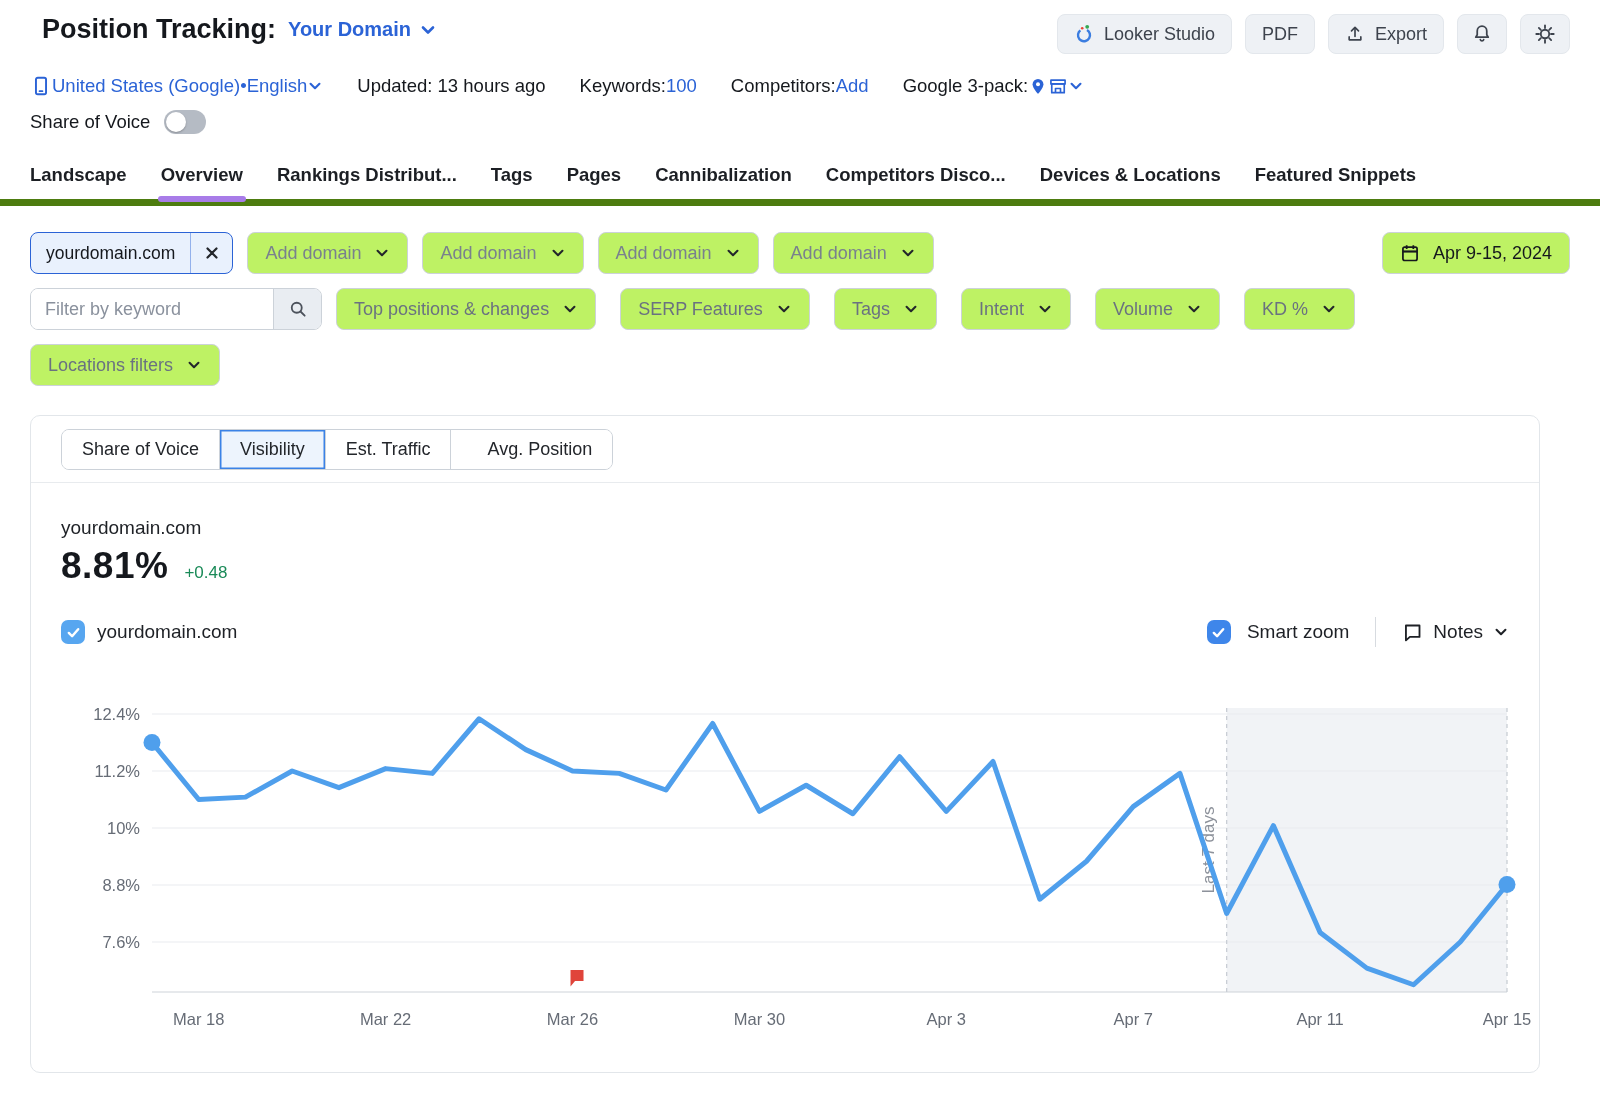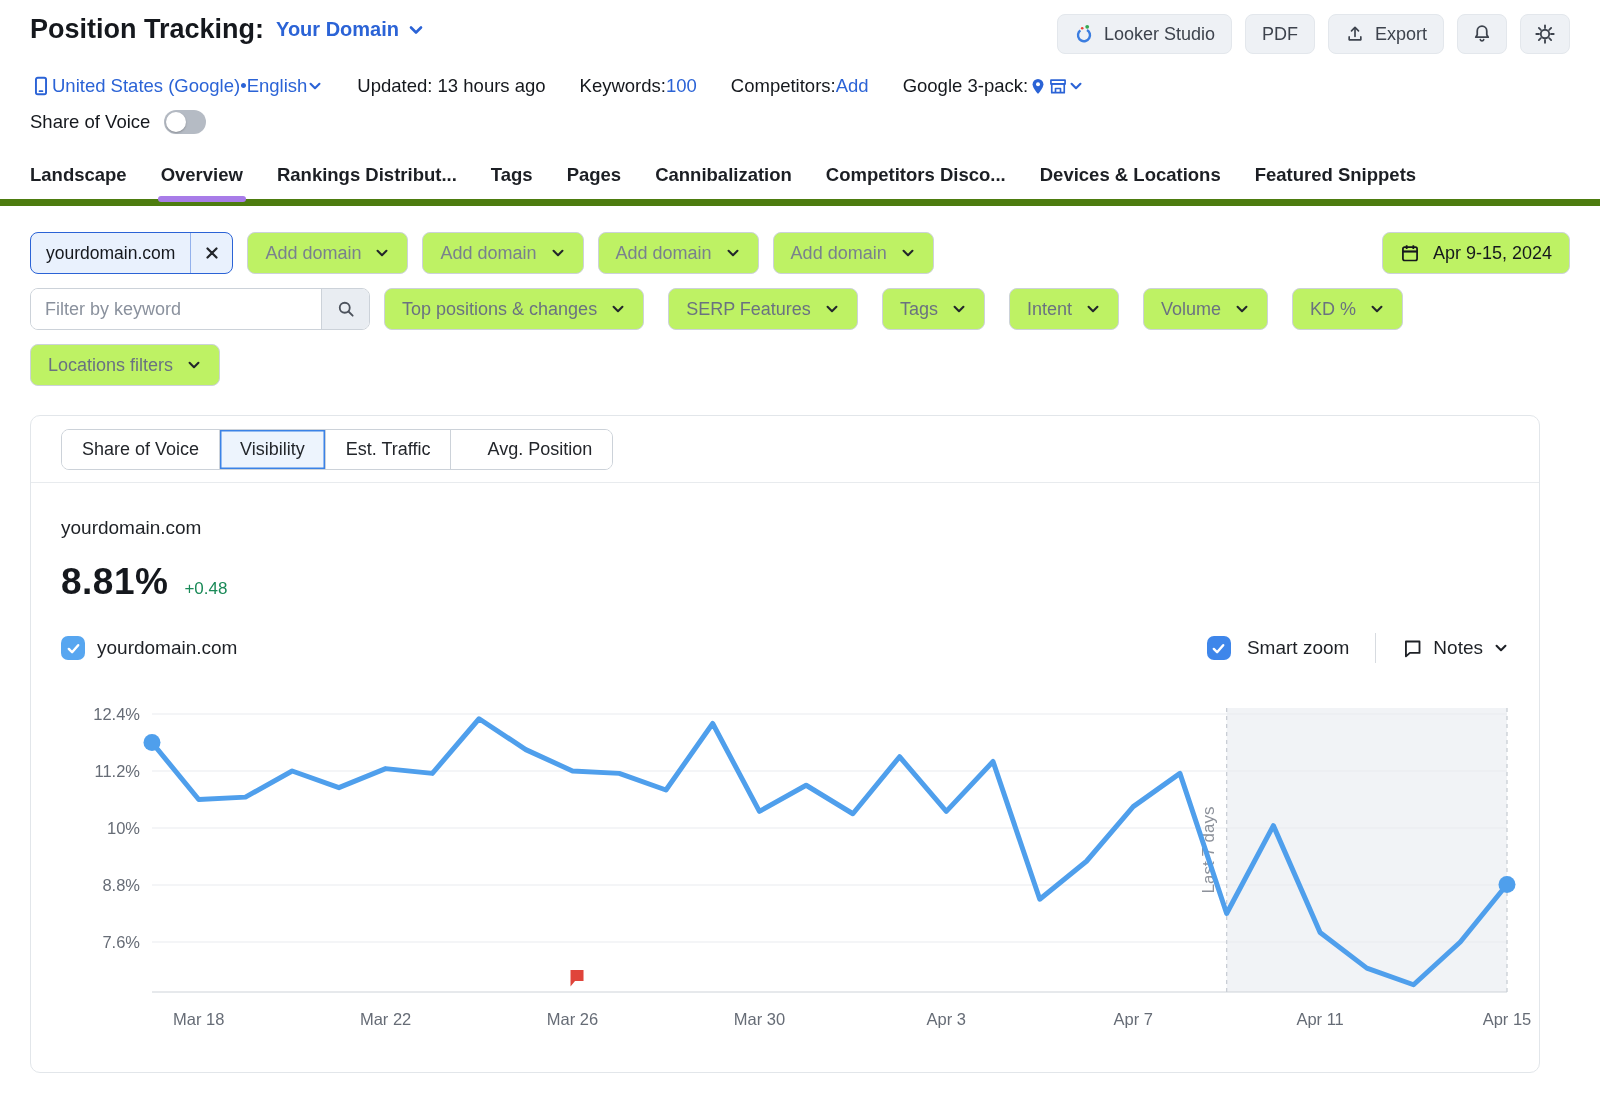--- a/index.html
+++ b/index.html
@@ -2,21 +2,21 @@
 <html style="--accent: #a87ce8;"><head>
 <meta charset="utf-8">
 <style>
   * { margin:0; padding:0; box-sizing:border-box; }
   html,body { width:1600px; height:1093px; background:#ffffff; overflow:hidden;
     font-family:"Liberation Sans", sans-serif; color:#1e2126; }
   svg { display:block; }
   .icon { flex:0 0 auto; }
 
   
-  .title-row { display:flex; justify-content:space-between; align-items:flex-start; padding:14px 30px 0 30px; }
+  .title-row { display:flex; justify-content:space-between; align-items:flex-start; padding:14px 30px 0 30px;margin-left:12px; }
   .title-left { display:flex; align-items:center; gap:12px; }
   .page-title { font-size:27px; font-weight:700; color:#15181d; }
   .campaign-btn { display:flex; align-items:center; gap:8px; background:none; border:none; cursor:pointer;
     font-family:inherit; font-size:20px; font-weight:700; color:#2b63d6; }
   .hdr-actions { display:flex; gap:13px; }
   .hbtn { display:flex; align-items:center; gap:10px; height:40px; padding:0 16px; border-radius:8px;
     background:#eef1f5; border:1px solid #e3e7ec; font-family:inherit; font-size:18px; color:#3d434d; cursor:pointer; }
   .hbtn.sq { width:50px; justify-content:center; padding:0; }
 
   .meta-row { display:flex; align-items:center; gap:34px; padding:21px 30px 0 30px; font-size:18.5px; }
@@ -46,38 +46,38 @@
     border-radius:8px; overflow:hidden; }
   .chip-label { padding:0 15px; font-size:17.5px; color:#15181d; }
   .chip-x { display:flex; align-items:center; justify-content:center; width:42px; height:42px;
     border:none; border-left:1px solid rgba(43,99,214,.45); background:transparent; cursor:pointer; }
   .pill { display:flex; align-items:center; gap:13px; height:42px; padding:0 17px; background:#bef264;
     border:1px solid #ccd2d9; border-radius:8px; font-family:inherit; font-size:18px; cursor:pointer; white-space:nowrap; }
   .pill .lbl-gray { color:#79818d; }
   .pill .lbl-dim { color:#6a7280; }
   .pill .lbl-dark { color:#15181d; }
   .spacer { flex:1; }
-  .search-wrap { display:flex; height:42px; width:340px; border:1px solid #ccd2d9; border-radius:8px; overflow:hidden; background:#fff; }
+  .search-wrap { display:flex; height:42px; width:292px; border:1px solid #ccd2d9; border-radius:8px; overflow:hidden; background:#fff; }
   .search-wrap input { flex:1; border:none; outline:none; padding:0 14px; font-family:inherit; font-size:18px; color:#15181d; min-width:0; }
   .search-wrap input::placeholder { color:#8a919d; }
   .search-btn { display:flex; align-items:center; justify-content:center; width:48px; background:#e9edf2;
     border:none; border-left:1px solid #ccd2d9; cursor:pointer; }
 
   
   .card { position:relative; margin:29px 30px 0 30px; width:1510px; height:658px;
     border:1px solid #e2e6ea; border-radius:10px; background:#fff; }
   .card-head { display:flex; align-items:center; padding:13px 0 12px 30px; border-bottom:1px solid #e8ebee; }
   .seg { display:inline-flex; border:1px solid #ccd2d9; border-radius:8px; overflow:hidden; }
   .seg-item { padding:9px 20px; font-size:18px; color:#23262b; background:#fff; cursor:pointer; border-right:1px solid #ccd2d9; }
   .seg-item:last-child { border-right:none;padding-left:36px; }
   .seg-item.active { background:#edf4fd; box-shadow:inset 0 0 0 1.5px #3b82e6; }
 
   .card-body { padding:34px 30px 0 30px; }
   .sum-domain { font-size:19px; color:#1e2126; }
-  .sum-line { display:flex; align-items:baseline; gap:16px; margin-top:22px; }
+  .sum-line { display:flex; align-items:baseline; gap:16px; margin-top:6px; }
   .sum-value { font-size:37px; font-weight:700; color:#15181d; letter-spacing:.5px; }
   .sum-change { font-size:17px; font-weight:400; }
 
   .legend-row { display:flex; align-items:center; justify-content:space-between; margin-top:30px; }
   .lg-left, .lg-right { display:flex; align-items:center; }
   .lg-left { gap:12px; }
   .checkbox { width:24px; height:24px; border-radius:7px; display:flex; align-items:center; justify-content:center; cursor:pointer; }
   .cb-light { background:#57a6f0; }
   .cb-dark { background:#3e86ea; }
   .lg-label { font-size:19px; color:#1e2126; }

